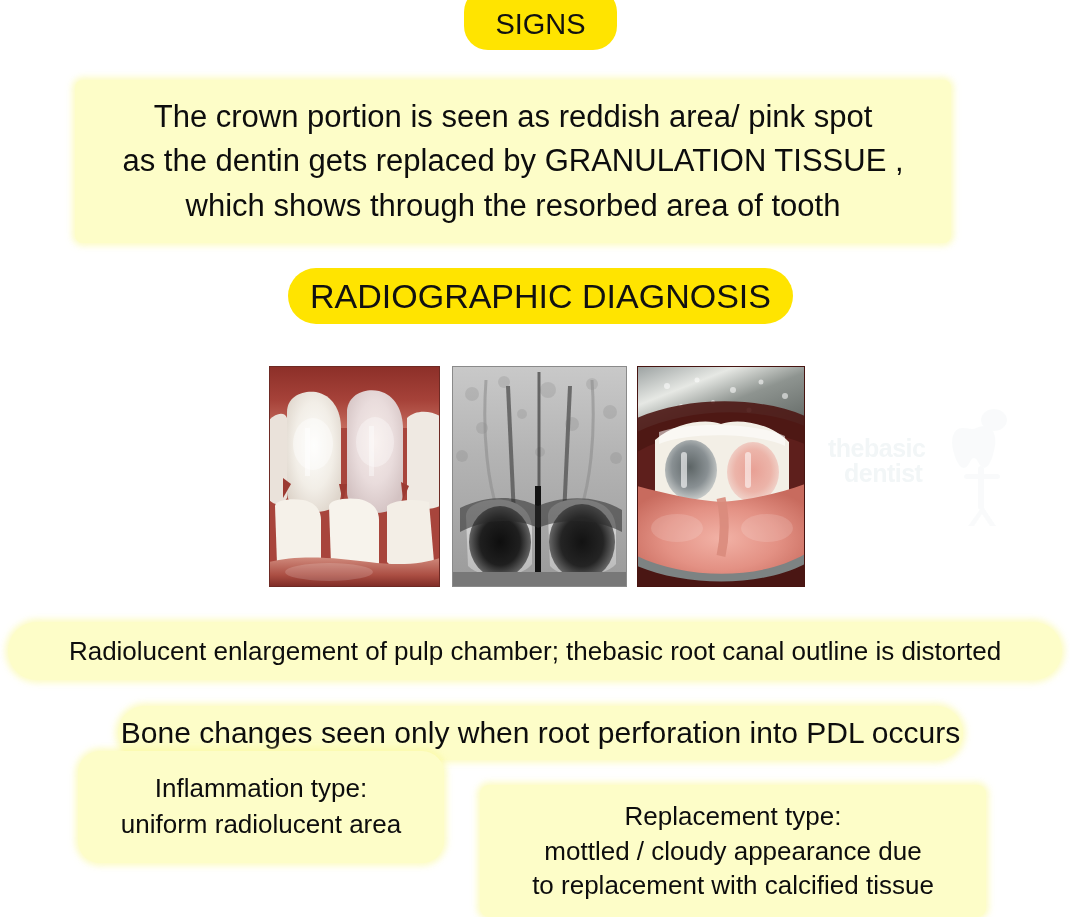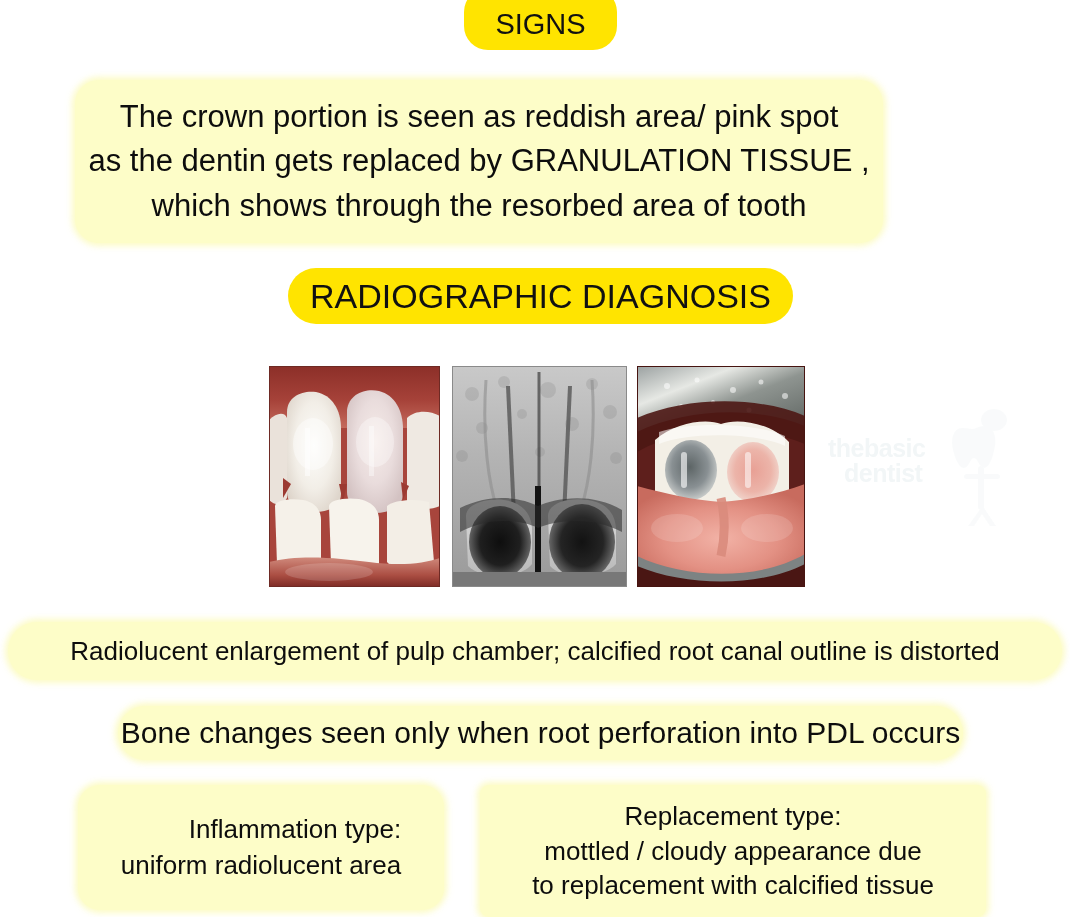--- a/index.html
+++ b/index.html
@@ -87,23 +87,23 @@
     align-items: center;
     justify-content: center;
     text-align: center;
     color: #0d0d0d;
     box-shadow: 0 0 6px 3px rgba(250,247,150,0.55);
   }
 
   #box-signs-text {
     left: 75px;
     top: 80px;
-    width: 808px;
+    width: 876px;
     height: 163px;
-    border-radius: 24px;
+    border-radius: 8px;
     font-size: 31px;
     line-height: 1.42;
   }
 
   #box-radiolucent {
     left: 8px;
     top: 622px;
     width: 1054px;
     height: 58px;
     border-radius: 29px;
@@ -114,27 +114,26 @@
     left: 118px;
     top: 706px;
     width: 845px;
     height: 54px;
     border-radius: 27px;
     font-size: 30px;
   }
 
   #box-inflammation {
     left: 78px;
-    top: 785px;
+    top: 751px;
     width: 366px;
-    height: 125px;
+    height: 112px;
     border-radius: 22px;
     font-size: 26px;
     line-height: 1.38;
-    text-align: right;
   }
 
   #box-replacement {
     left: 480px;
     top: 785px;
     width: 506px;
     height: 132px;
     border-radius: 9px;
     font-size: 26px;
     line-height: 1.34;
@@ -356,21 +355,21 @@
       <ellipse cx="130" cy="162" rx="26" ry="14" fill="#ffffff" opacity="0.14"></ellipse>
 
       <path d="M0 190 C50 214 124 214 168 188 L168 206 C126 221 44 221 0 204 Z" fill="#7d8383"></path>
       <path d="M0 200 C50 221 124 221 168 198 L168 221 L0 221 Z" fill="#4a1613"></path>
       <rect width="168" height="221" fill="none" stroke="#471410" stroke-width="2"></rect>
     </svg>
   </div>
 </div>
 
 <div class="callout" id="box-radiolucent">
-  <span class="txt">Radiolucent enlargement of pulp chamber; calcified root canal outline is distorted</span>
+  <span class="txt">Radiolucent enlargement of pulp chamber; thebasic root canal outline is distorted</span>
 </div>
 
 <div class="callout" id="box-bone">
   <span class="txt">Bone changes seen only when root perforation into PDL occurs</span>
 </div>
 
 <div class="callout" id="box-inflammation">
   <span class="txt">Inflammation type:
 uniform radiolucent area</span>
 </div>

